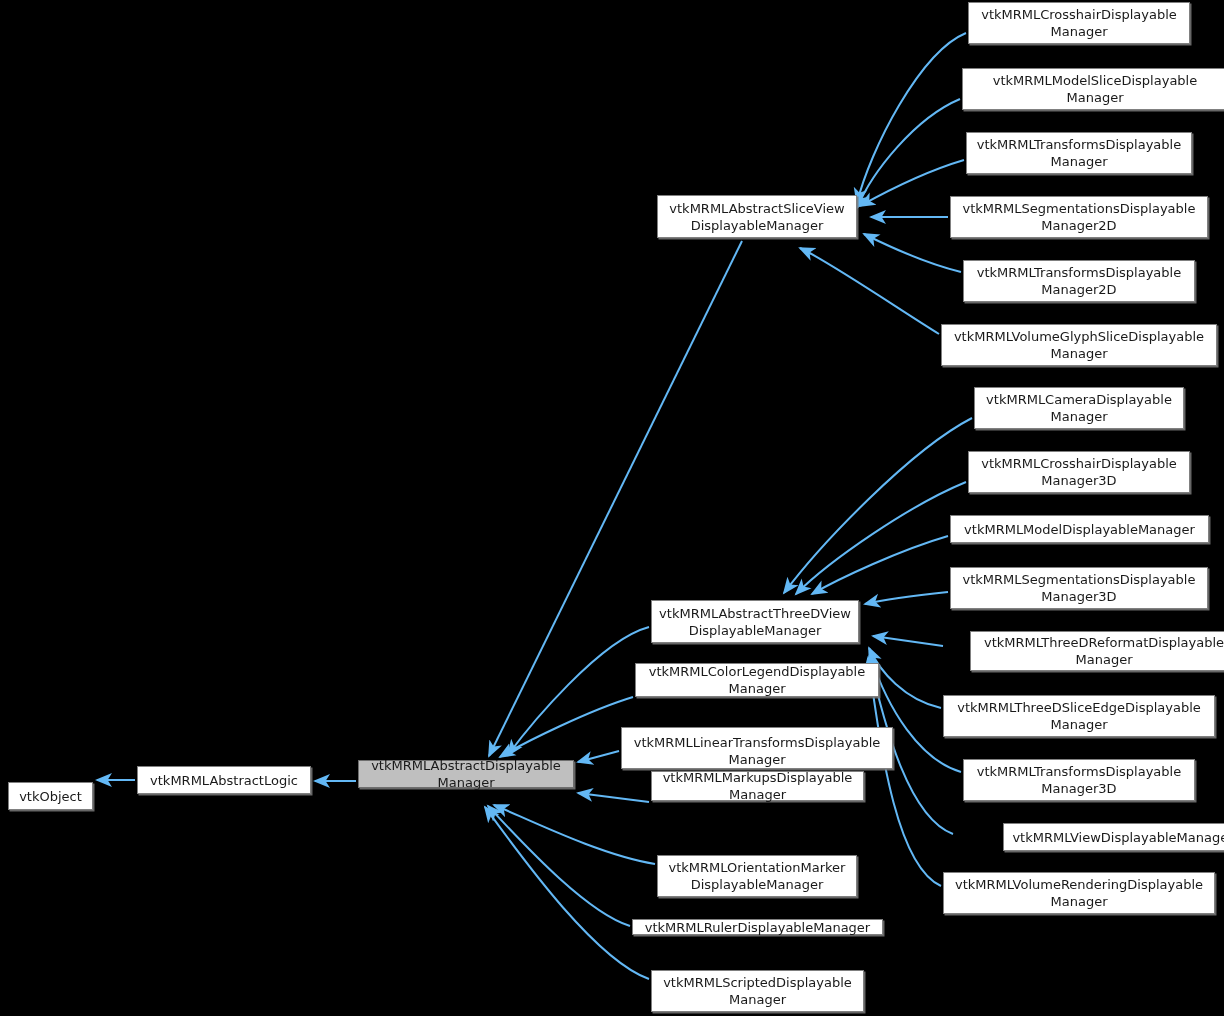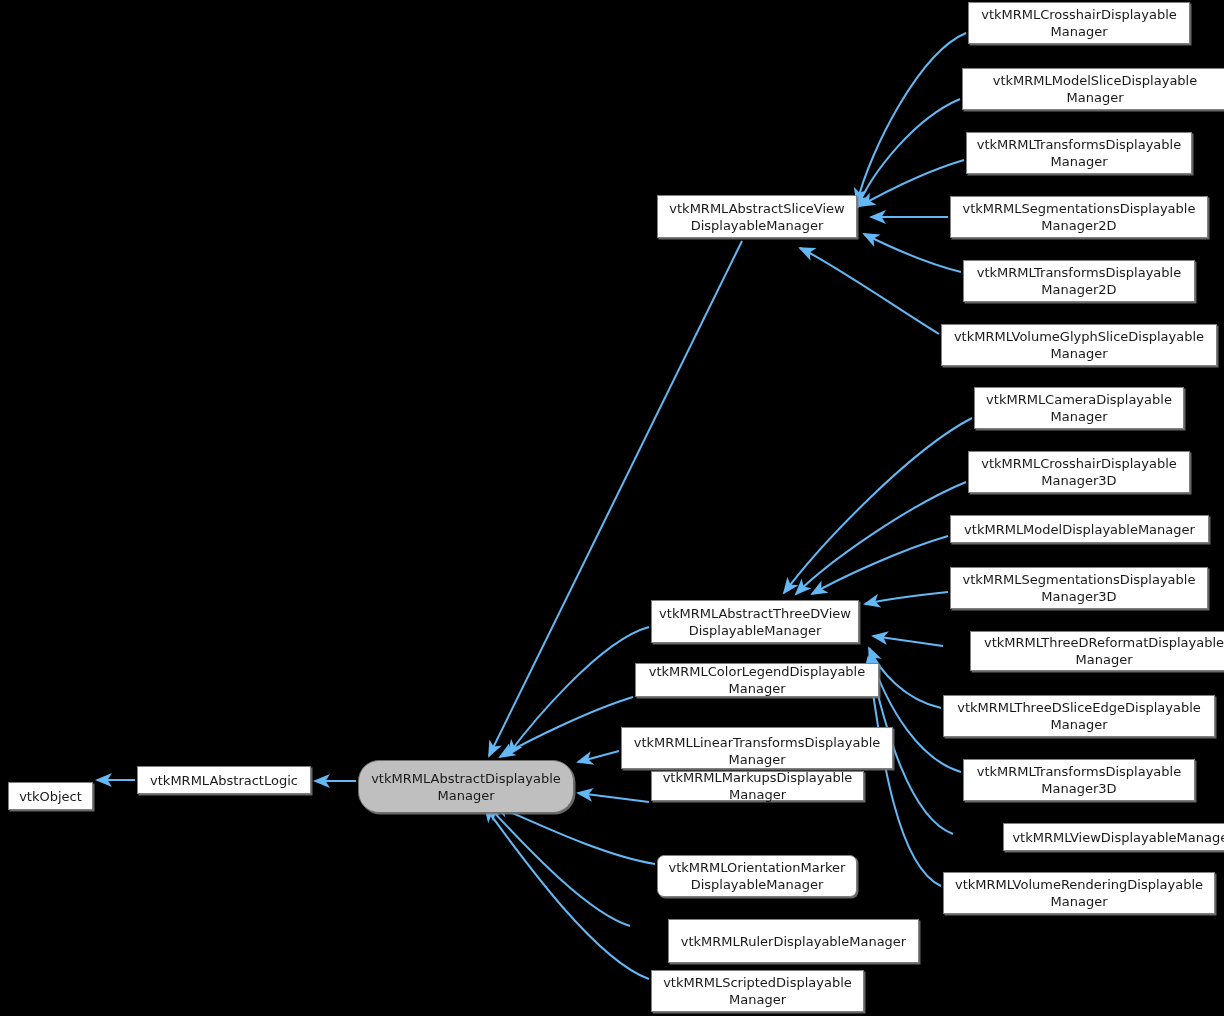--- a/index.html
+++ b/index.html
@@ -50,21 +50,21 @@
         <path d="M 941 886 C 895 865 880 742 868 658" marker-end="url(#arrowhead)"></path>
       </g>
   </svg>
   <div id="nodes-layer">
       <div class="node" style="left: 8px; top: 766px; width: 85px; height: 28px; margin-top: 16px;">
         <span>vtkObject</span>
       </div>
       <div class="node" style="left: 137px; top: 766px; width: 174px; height: 28px;">
         <span>vtkMRMLAbstractLogic</span>
       </div>
-      <div class="node highlight" style="left: 358px; top: 760px; width: 216px; height: 53px; border-radius: 21px;">
+      <div class="node highlight" style="left: 358px; top: 760px; width: 216px; height: 28px;">
         <span>vtkMRMLAbstractDisplayable
 Manager</span>
       </div>
       <div class="node" style="left: 657px; top: 195px; width: 200px; height: 43px;">
         <span>vtkMRMLAbstractSliceView
 DisplayableManager</span>
       </div>
       <div class="node" style="left: 968px; top: 2px; width: 222px; height: 42px;">
         <span>vtkMRMLCrosshairDisplayable
 Manager</span>
@@ -132,25 +132,25 @@
 Manager</span>
       </div>
       <div class="node" style="left: 621px; top: 727px; width: 272px; height: 42px; align-items: flex-end;">
         <span>vtkMRMLLinearTransformsDisplayable
 Manager</span>
       </div>
       <div class="node" style="left: 651px; top: 771px; width: 213px; height: 30px;">
         <span>vtkMRMLMarkupsDisplayable
 Manager</span>
       </div>
-      <div class="node" style="left: 657px; top: 855px; width: 200px; height: 42px; border-radius: 7px;">
+      <div class="node" style="left: 657px; top: 855px; width: 200px; height: 42px;">
         <span>vtkMRMLOrientationMarker
 DisplayableManager</span>
       </div>
-      <div class="node" style="left: 632px; top: 919px; width: 251px; height: 44px; margin-left: 36px;">
+      <div class="node" style="left: 632px; top: 919px; width: 251px; height: 16px;">
         <span>vtkMRMLRulerDisplayableManager</span>
       </div>
       <div class="node" style="left: 651px; top: 970px; width: 213px; height: 42px;">
         <span>vtkMRMLScriptedDisplayable
 Manager</span>
       </div>
     </div>
 </div>
 
 </body></html>

